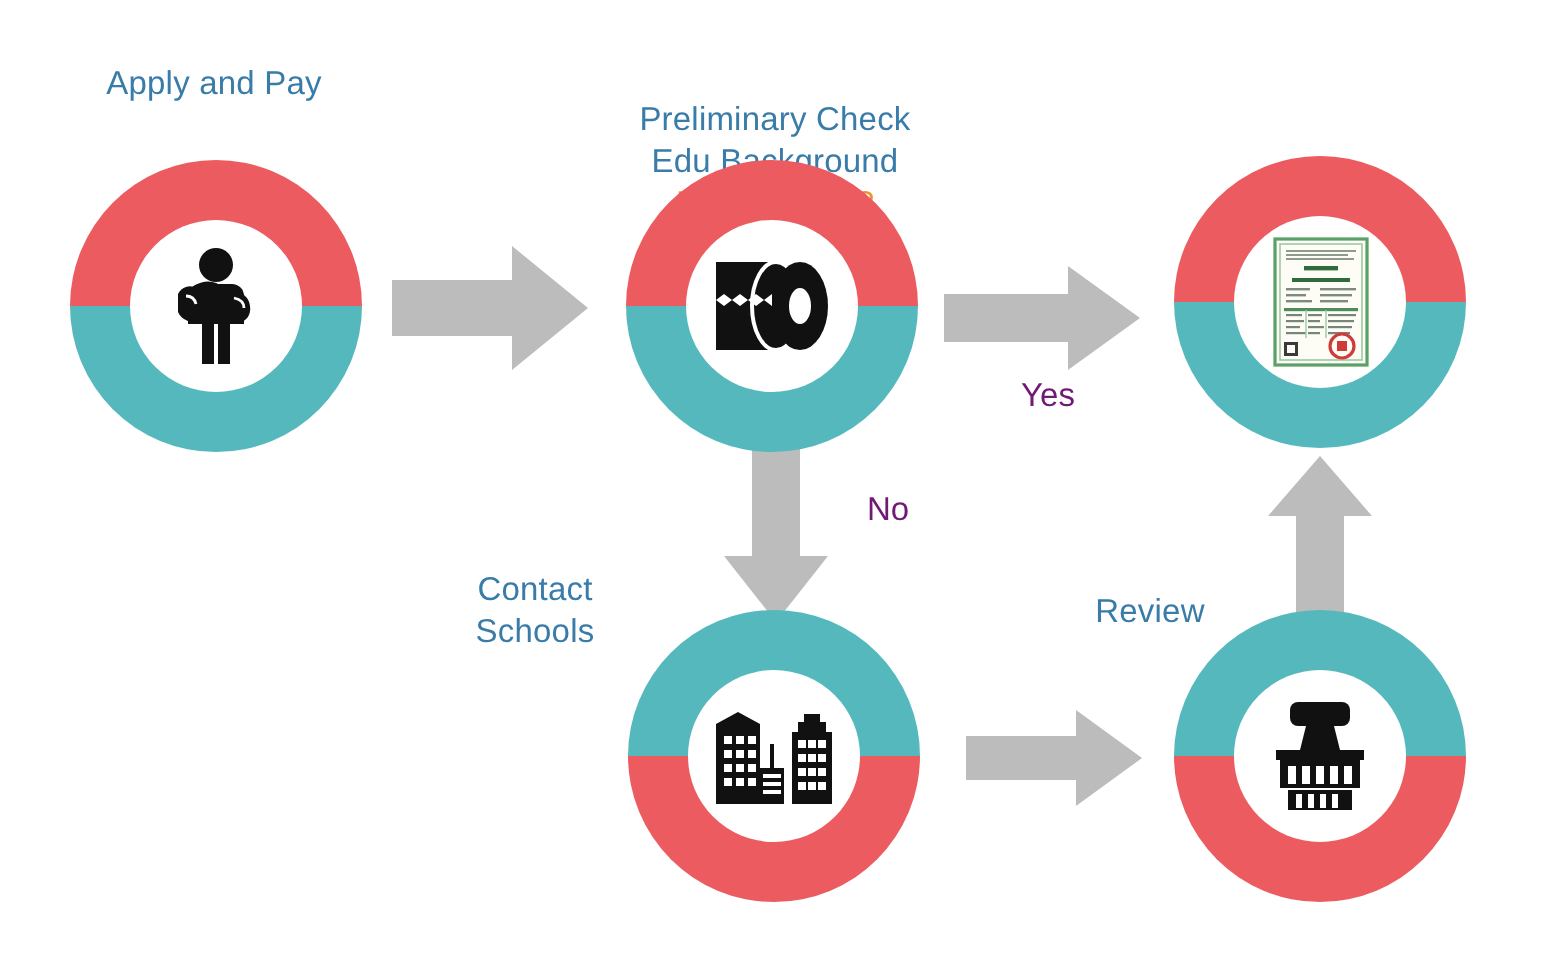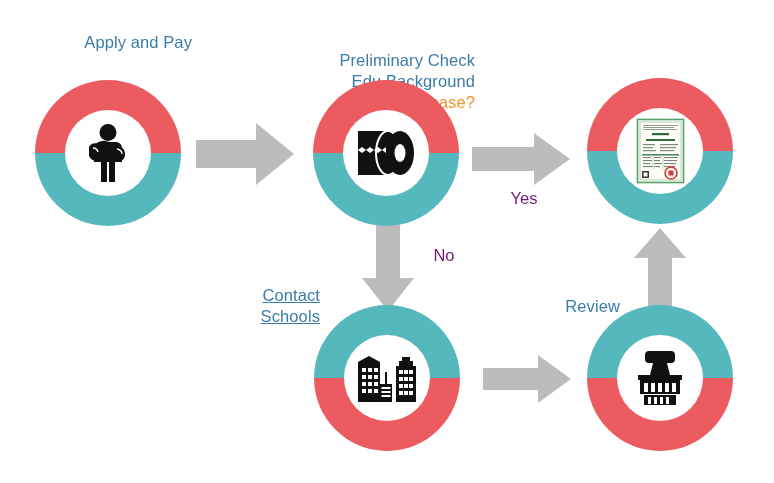--- a/index.html
+++ b/index.html
@@ -18,21 +18,21 @@
     background: #ffffff;
     overflow: hidden;
   }
 
   
   .label {
     position: absolute;
     color: #3a7ca9;
     font-size: 16.5px;
     line-height: 21px;
-    text-align: right;
+    text-align: center;
     white-space: pre-line;
     letter-spacing: 0.1px;
   }
   .label .q {
     color: #f2912f;
     display: block;
   }
   .edge-label {
     position: absolute;
     color: #701a75;
@@ -86,21 +86,21 @@
 
   <div class="label" style="left:22px; top:32px; width:170px;">Apply and Pay</div>
 
   <div class="label" style="left:300px; top:29px; width:175px;">
     <span>Preliminary Check
 Edu Background</span>
     <span class="q">In Database?</span>
   </div>
 
 
-  <div class="label" style="left:215px; top:285px; width:105px; text-align:right;text-decoration:underline;">Contact
+  <div class="label" style="left:215px; top:285px; width:105px; text-align:center;">Contact
 Schools</div>
 
   <div class="label" style="left:530px; top:296px; width:90px;">Review</div>
 
   <div class="edge-label" style="left:485px; top:188px; width:78px;">Yes</div>
 
   <div class="edge-label" style="left:420px; top:245px; width:48px;">No</div>
 
   <div class="arrow" style="left:196px; top:123px;">
     <svg width="98" height="62" viewBox="0 0 98 62">

